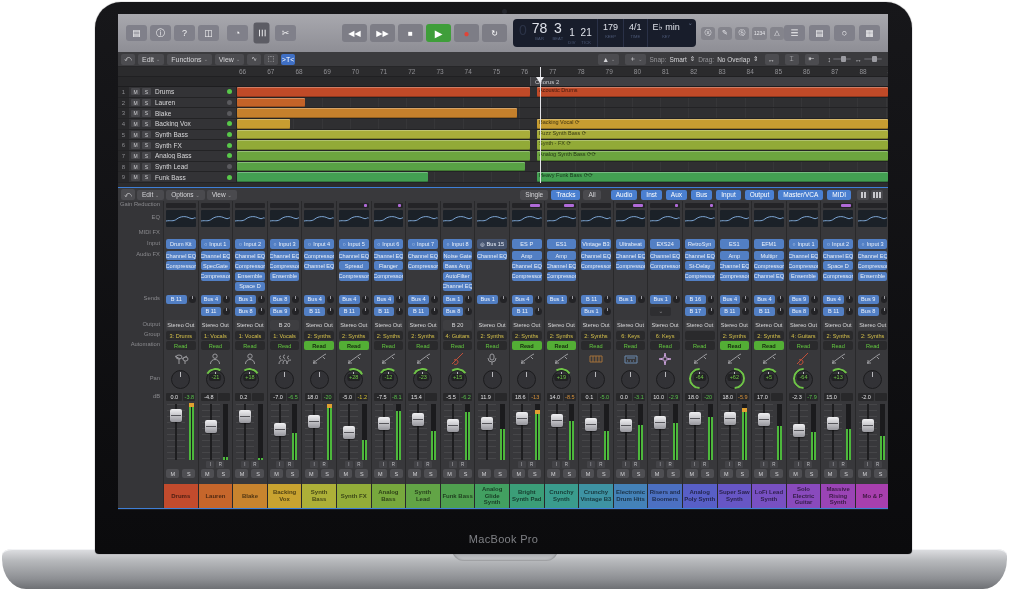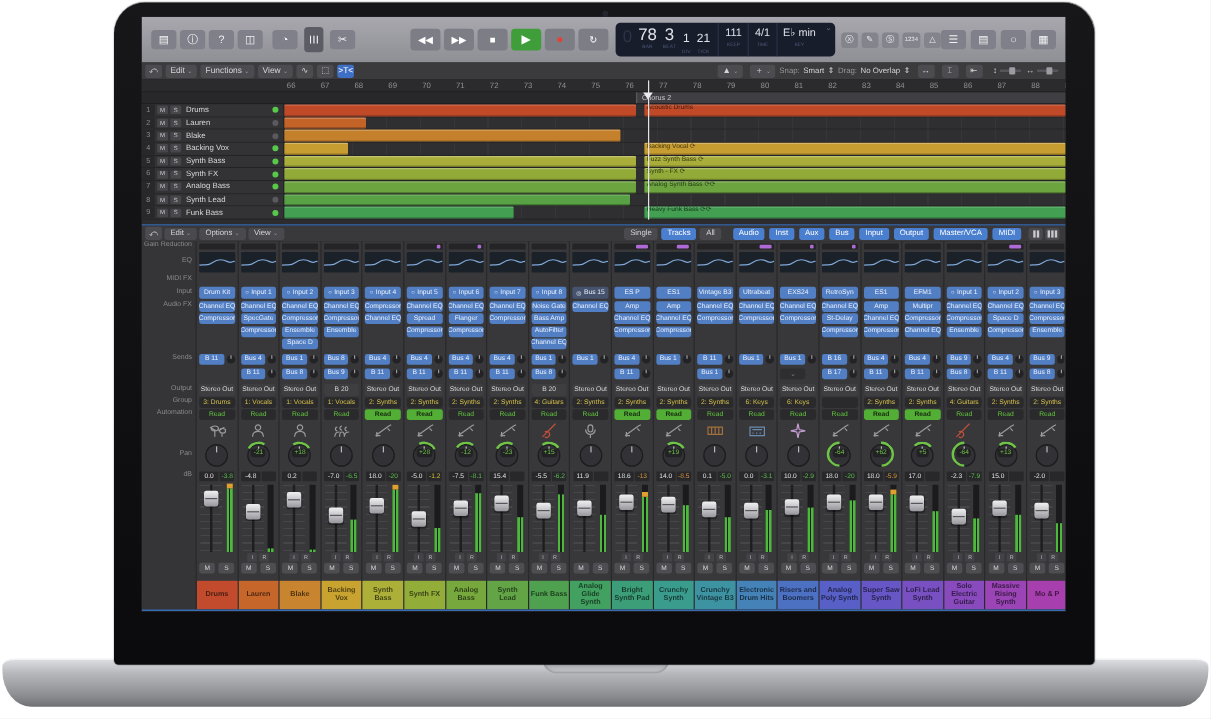--- a/index.html
+++ b/index.html
@@ -136,20 +136,21 @@
   .chname{position:absolute;left:0;right:0;top:283px;height:24px;font-size:6px;color:rgba(0,0,0,.62);display:flex;align-items:center;justify-content:center;text-align:center;line-height:1.15;padding:1px;font-weight:bold;}
 </style>
 </head>
 <body>
 
 <div class="stage">
   <div class="base"></div>
   <div class="base-notch"></div>
   <div class="bezel">
     <div class="camera-dot"></div>
+    <div class="device-label">MacBook Pro</div>
 
     <div class="screen">
 
       <div class="lp-toolbar">
         <div class="tb-group" id="tb-left">
             <div class="tb-btn">▤</div>
             <div class="tb-btn">ⓘ</div>
             <div class="tb-btn">?</div>
             <div class="tb-btn">◫</div>
           </div>
@@ -192,21 +193,21 @@
             <span class="lcd-num">
                 <span class="v sm">1</span>
                 <span class="l">DIV</span>
               </span>
             <span class="lcd-num">
                 <span class="v sm">21</span>
                 <span class="l">TICK</span>
               </span>
           </div>
           <div class="lcd-cell">
-              <span class="v">111</span>
+              <span class="v">179</span>
               <span class="l">KEEP</span>
             </div>
           <div class="lcd-cell">
               <span class="v">4/1</span>
               <span class="l">TIME</span>
             </div>
           <div class="lcd-cell" style="border-right:none;">
               <span class="v lcd-key">
                 <span>E♭ min</span>
               </span>

